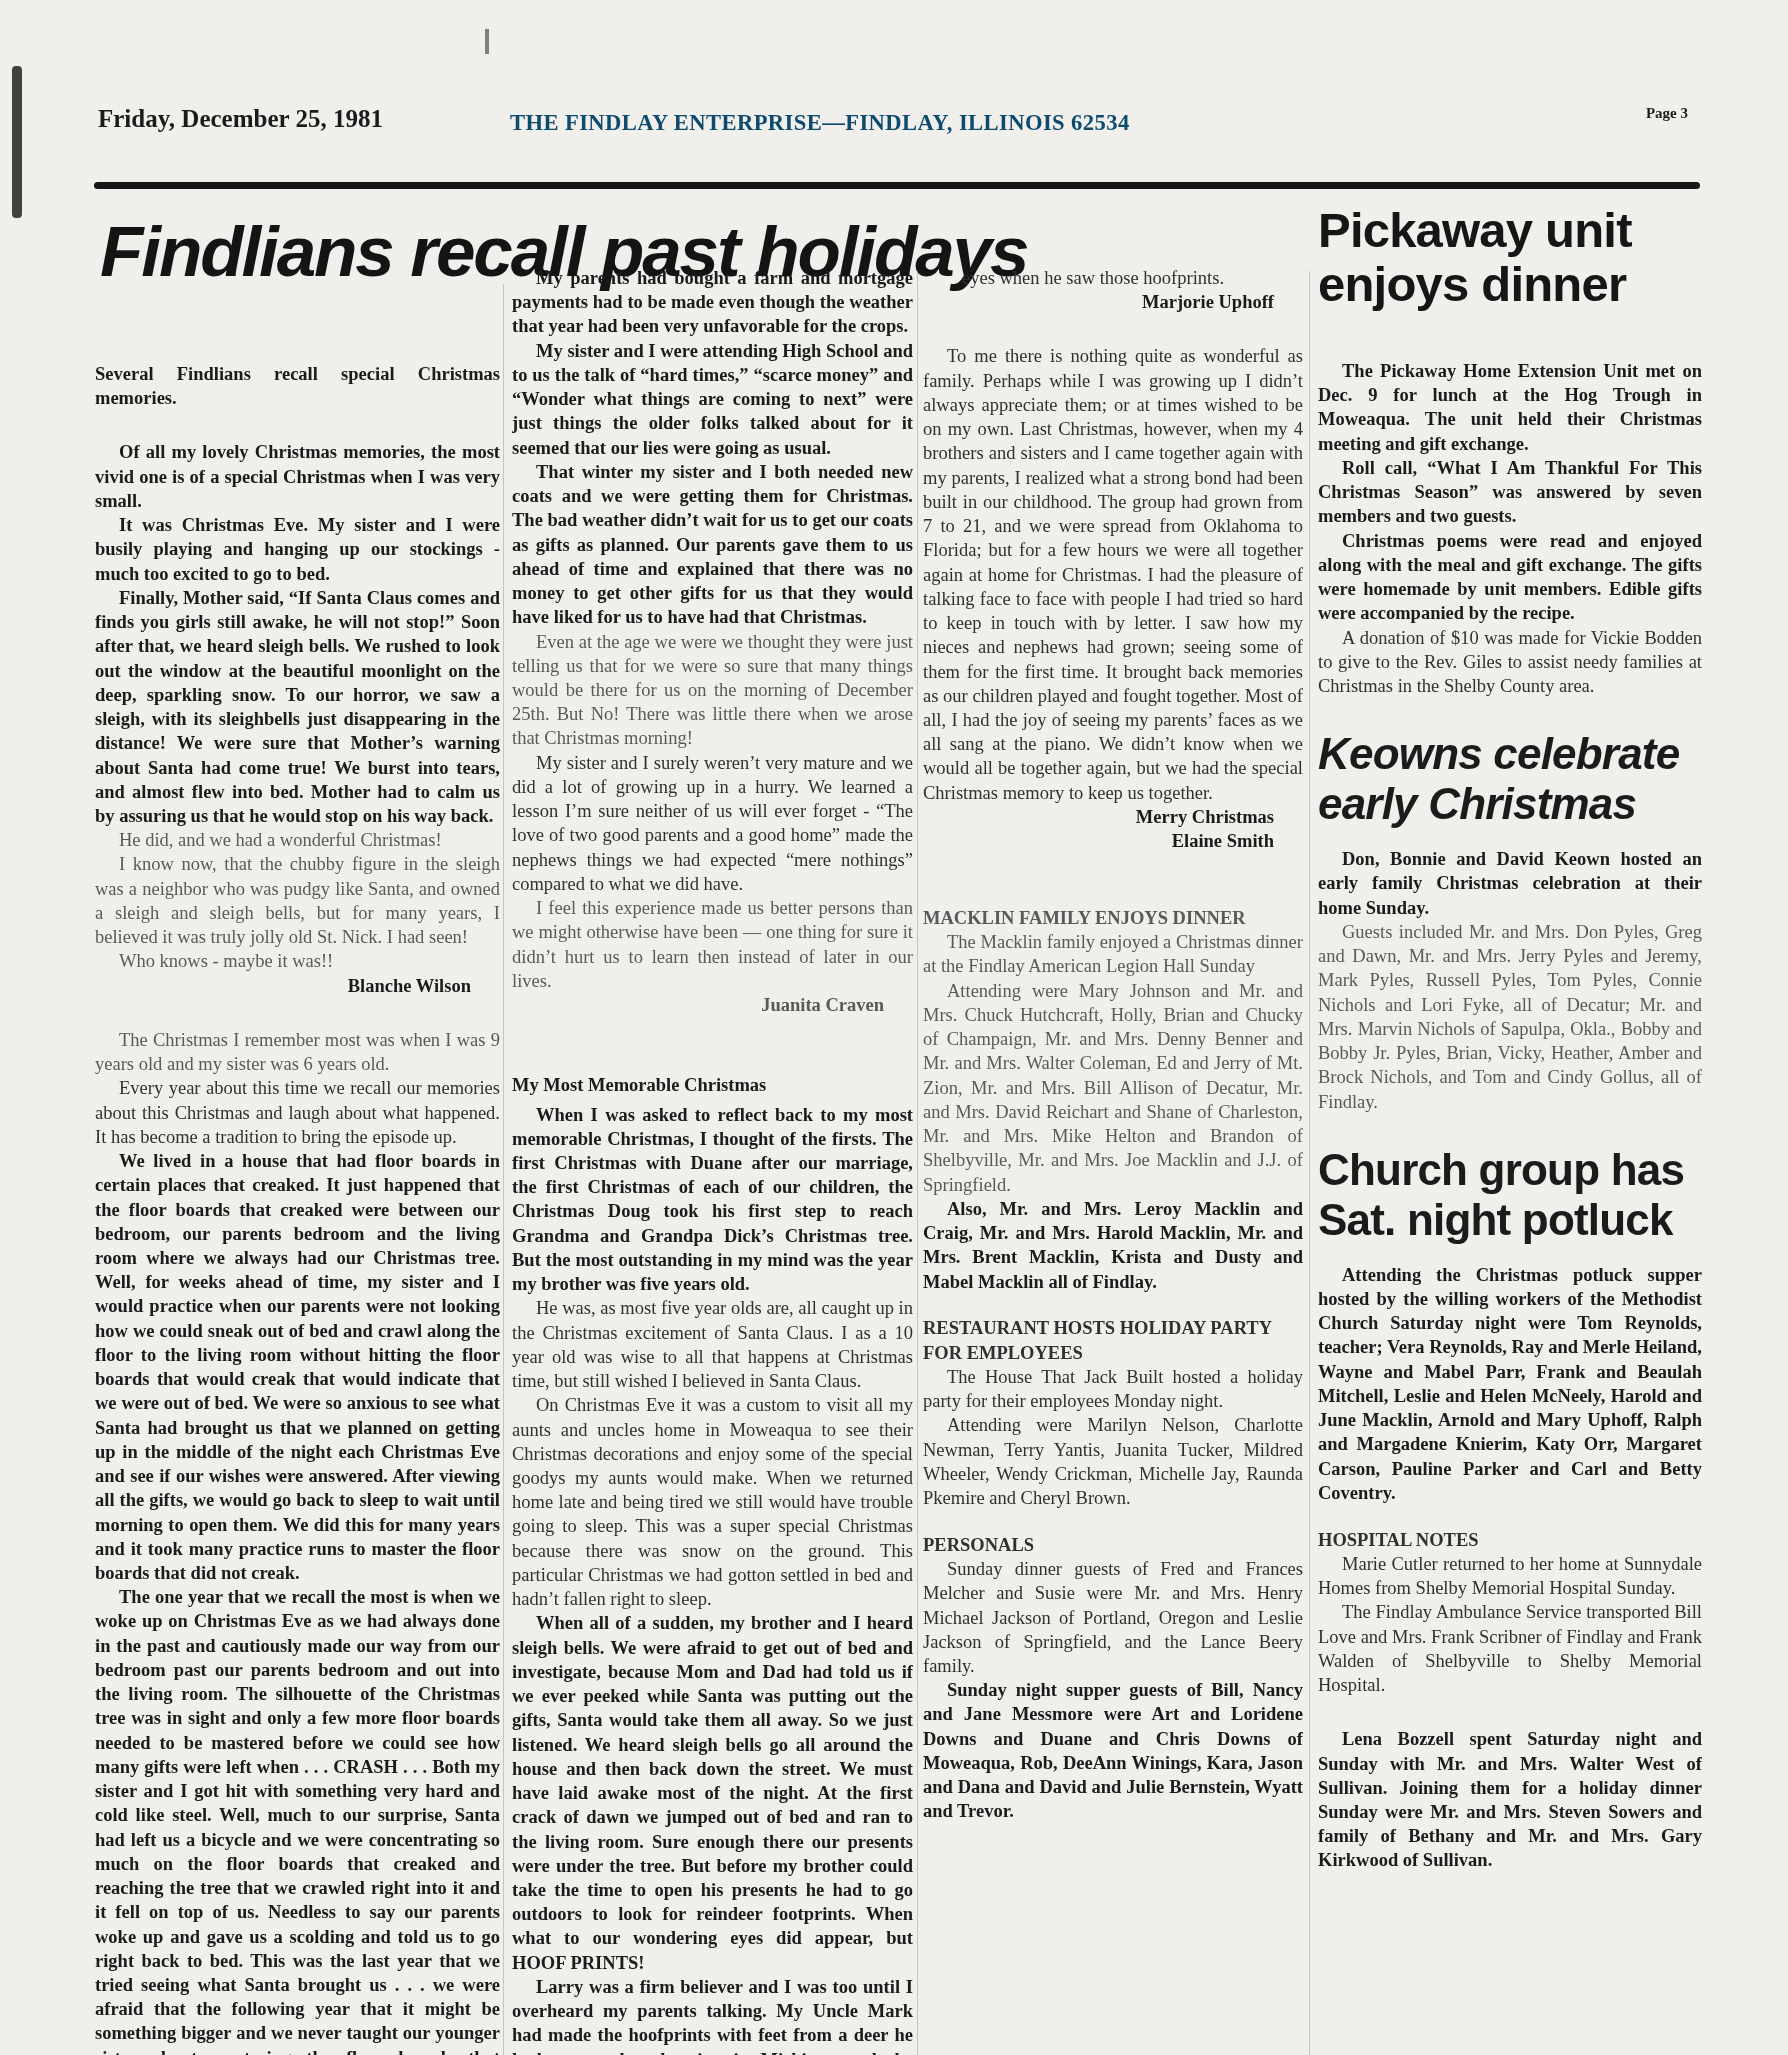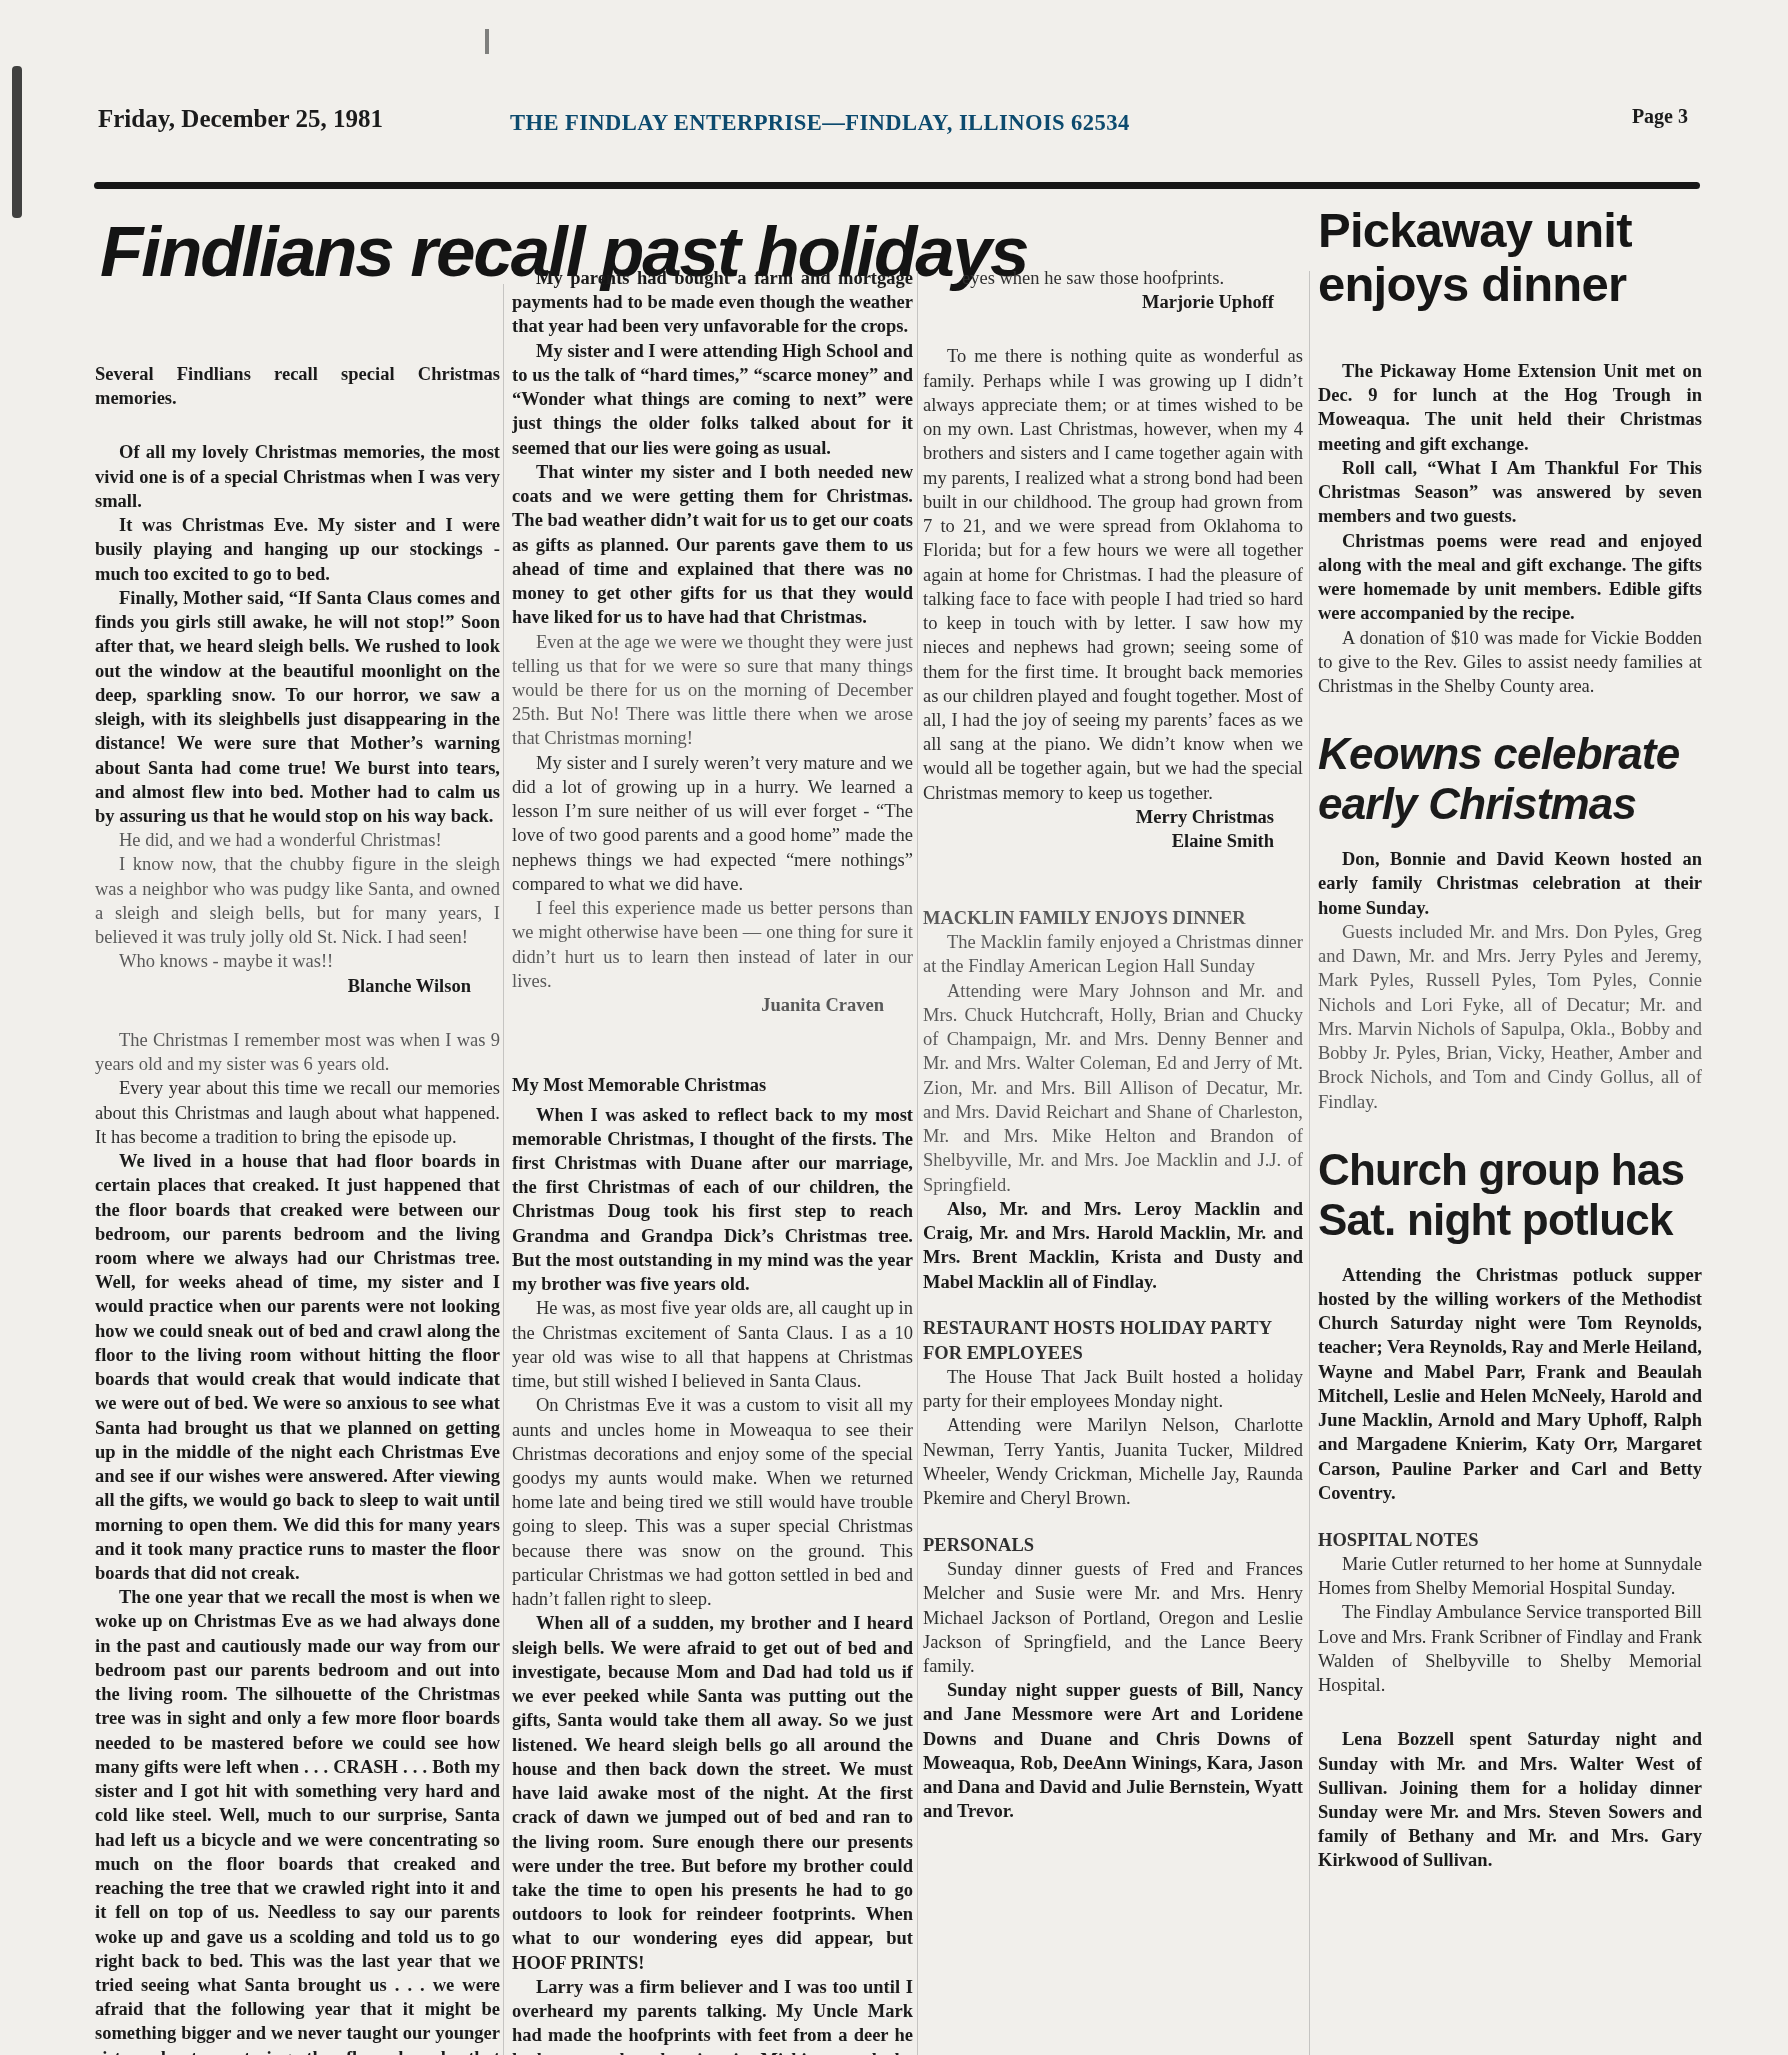--- a/index.html
+++ b/index.html
@@ -2,21 +2,21 @@
 <html style="font-size:6.6px"><head>
 <meta charset="utf-8">
 <style>
   html,body{margin:0;padding:0;background:#dfddd8;}
   .page{position:relative;width:1789px;height:2940px;background:#f1efeb;overflow:hidden;
         font-family:"Liberation Serif",serif;color:#262626;}
 
   
   .hdr-date{position:absolute;left:98px;top:105px;font-size:25px;font-weight:bold;color:#1b1b1b;}
   .hdr-mast{position:absolute;left:510px;top:110px;font-size:22.6px;font-weight:bold;letter-spacing:0.4px;color:#0c4a6e;}
-  .hdr-page{position:absolute;right:101px;top:105px;font-size:20px;font-weight:bold;color:#1b1b1b;}
+  .hdr-page{position:absolute;right:101px;top:105px;font-size:15px;font-weight:bold;color:#1b1b1b;}
   .hdr-rule{position:absolute;left:94px;top:182px;width:1606px;height:7px;background:#171717;border-radius:3.7px;}
 
   
   .headline{position:absolute;left:100px;top:211px;width:1217px;
             font-family:"Liberation Sans",sans-serif;font-weight:bold;font-style:italic;
             font-size:71px;letter-spacing:-2.1px;color:#141414;white-space:nowrap;}
   .col4-head{position:absolute;left:1318px;top:204px;width:389px;
              font-family:Liberation Sans, sans-serif;font-weight:bold;
              font-size:49px;line-height:1.1;letter-spacing:-0.8px;color:#161616;}
 

